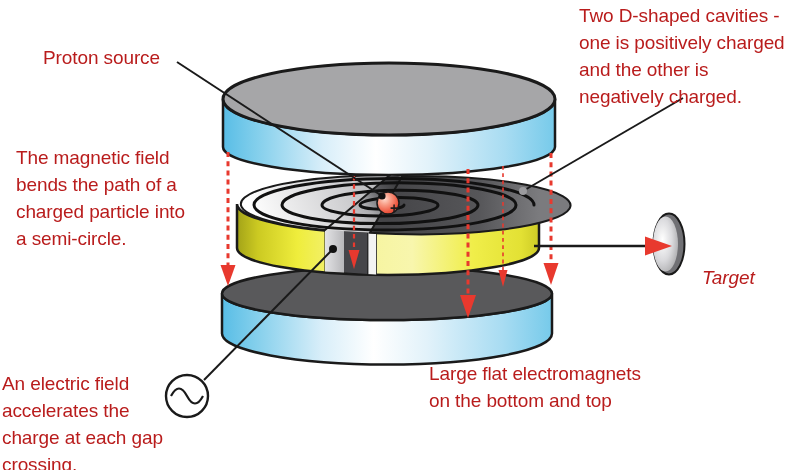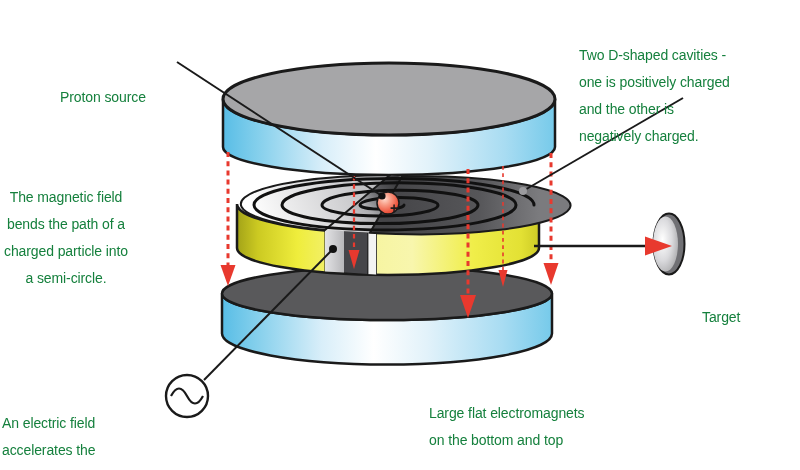--- a/index.html
+++ b/index.html
@@ -1,20 +1,20 @@
 <!DOCTYPE html>
 <html><head>
 <meta charset="utf-8">
 <style>
   html,body{margin:0;padding:0;background:#fff;}
   .stage{position:relative;width:800px;height:470px;background:#fff;overflow:hidden;
          font-family:"Liberation Sans",sans-serif;}
   .stage svg{position:absolute;left:0;top:0;}
-  .label{position:absolute;font-size:14px;line-height:27px;color:#15803d;
-         white-space:pre-line;letter-spacing:-0.1px;margin-top:40px;}
+  .label{position:absolute;font-size:19px;line-height:27px;color:#b91c1c;
+         white-space:pre-line;letter-spacing:-0.1px;}
 </style>
 </head>
 <body>
 
 <div class="stage">
 
 <svg width="800" height="470" viewBox="0 0 800 470">
   <defs>
     <linearGradient id="blueSide" x1="0" y1="0" x2="1" y2="0">
       <stop offset="0" stop-color="#58bde6"></stop>
@@ -123,29 +123,29 @@
   <circle cx="382" cy="196" r="3.6" fill="#111111"></circle>
   <circle cx="523" cy="191" r="4" fill="#9b9b9e"></circle>
   <circle cx="333" cy="249" r="4" fill="#111111"></circle>
 
   <g>
     <circle cx="187" cy="396" r="21" fill="#ffffff" stroke="#1a1a1a" stroke-width="2.4"></circle>
     <path d="M171,396 Q179,381 187,396 Q195,411 203,396" fill="none" stroke="#1a1a1a" stroke-width="2.2"></path>
   </g>
 </svg>
 
-  <div class="label" style="left:60px;top:44px;">Proton source</div>
+  <div class="label" style="left:43px;top:44px;">Proton source</div>
   <div class="label" style="left:579px;top:2px;">Two D-shaped cavities -
 one is positively charged
 and the other is
 negatively charged.</div>
-  <div class="label" style="left:4px;top:144px;text-align:center;">The magnetic field
+  <div class="label" style="left:16px;top:144px;">The magnetic field
 bends the path of a
 charged particle into
 a semi-circle.</div>
   <div class="label" style="left:2px;top:370px;">An electric field
 accelerates the
 charge at each gap
 crossing.</div>
   <div class="label" style="left:429px;top:360px;">Large flat electromagnets
 on the bottom and top</div>
-  <div class="label" style="left:702px;top:264px;">Target</div>
+  <div class="label" style="left:702px;top:264px;font-style:italic;">Target</div>
 </div>
 
 </body></html>

